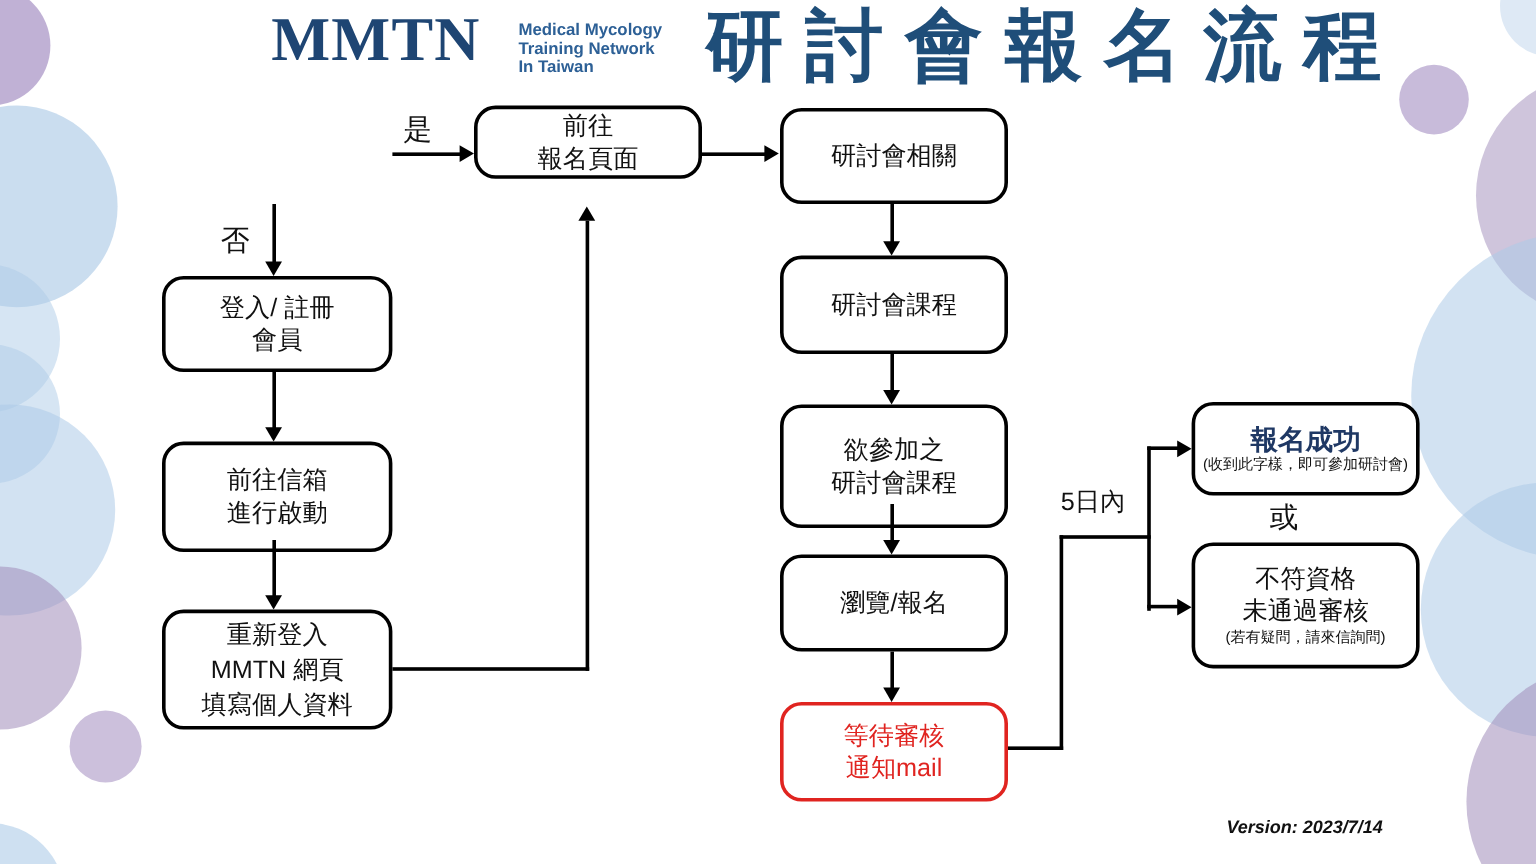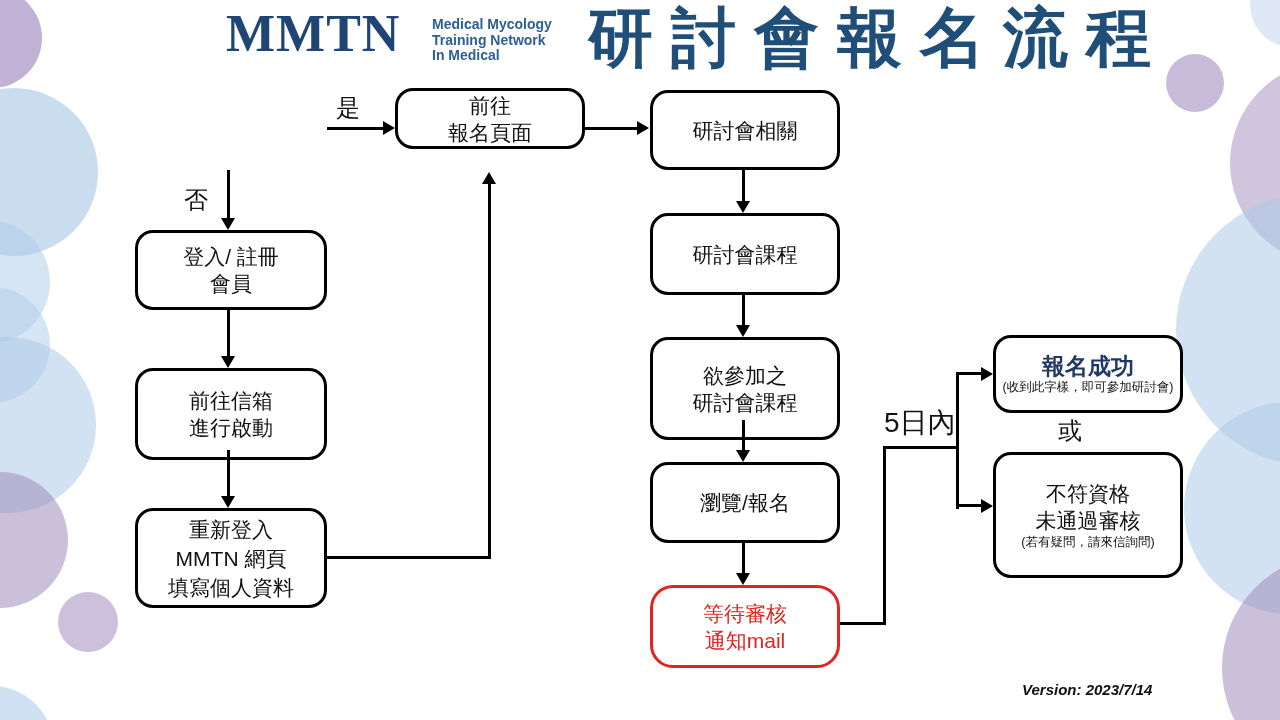--- a/index.html
+++ b/index.html
@@ -18,32 +18,32 @@
   .logo-sub  { position:absolute; left:432px; top:17px; font-size:14px; line-height:15.5px;
                font-weight:bold; color:#2D6096; }
   .slide-title { position:absolute; left:588px; top:2px; font-size:65px; line-height:72px;
                  font-weight:bold; color:#1F4E79; letter-spacing:18px; white-space:nowrap; }
 
   
   .node { position:absolute; background:#fff; border:3px solid #000; border-radius:18px;
           display:flex; flex-direction:column; align-items:center; justify-content:center;
           text-align:center; color:#111; }
   .nl   { font-size:21px; line-height:27px; }
-  .node-red { border-color:#E02420; color:#E02420;border-radius:23px; }
+  .node-red { border-color:#E02420; color:#E02420; }
   .k-title { font-size:23px; line-height:26px; font-weight:bold; color:#1F3864; }
   .k-note  { font-size:12.5px; line-height:17px; color:#111; white-space:nowrap; }
 
   
   .ln { position:absolute; background:#000; }
   .ah { position:absolute; width:0; height:0; }
   .ah-r { border-top:7px solid transparent; border-bottom:7px solid transparent; border-left:12px solid #000; }
   .ah-d { border-left:7px solid transparent; border-right:7px solid transparent; border-top:12px solid #000; }
   .ah-u { border-left:7px solid transparent; border-right:7px solid transparent; border-bottom:12px solid #000; }
 
-  .edge-label { position:absolute; font-size:28px; color:#111; }
+  .edge-label { position:absolute; font-size:21px; color:#111; }
   .version { position:absolute; left:1022px; top:681px; font-size:15px; font-style:italic;
              font-weight:bold; color:#111; }
 </style>
 </head>
 <body>
 
 <div class="slide">
 
   <div class="deco" style="left:-58px;top:-12px;width:100px;height:100px;background:rgba(176,158,202,0.8);"></div>
   <div class="deco" style="left:-70px;top:88px;width:168px;height:168px;background:rgba(173,203,231,0.65);"></div>
@@ -59,21 +59,21 @@
   <div class="deco" style="left:1176px;top:194px;width:272px;height:272px;background:rgba(173,203,231,0.55);"></div>
   <div class="deco" style="left:1184px;top:402px;width:212px;height:212px;background:rgba(173,203,231,0.55);"></div>
   <div class="deco" style="left:1222px;top:554px;width:228px;height:228px;background:rgba(160,140,185,0.55);"></div>
 
   <div class="content">
 
     <div class="logo-mmtn">MMTN</div>
     <div class="logo-sub">
       <div>Medical Mycology</div>
       <div>Training Network</div>
-      <div>In Medical</div>
+      <div>In Taiwan</div>
     </div>
     <div class="slide-title">研討會報名流程</div>
 
     <div class="node" style="left:135px;top:230px;width:192px;height:80px">
       <div class="nl">登入/ 註冊</div>
       <div class="nl">會員</div>
     </div>
     <div class="node" style="left:135px;top:368px;width:192px;height:92px">
       <div class="nl">前往信箱</div>
       <div class="nl">進行啟動</div>
@@ -104,21 +104,21 @@
     </div>
     <div class="node node-red" style="left:650px;top:585px;width:190px;height:83px">
       <div class="nl">等待審核</div>
       <div class="nl">通知mail</div>
     </div>
 
     <div class="node" style="left:993px;top:335px;width:190px;height:78px">
       <div class="k-title">報名成功</div>
       <div class="k-note">(收到此字樣，即可參加研討會)</div>
     </div>
-    <div class="node" style="left:993px;top:452px;width:190px;height:126px">
+    <div class="node" style="left:993px;top:452px;width:190px;height:105px">
       <div class="nl">不符資格</div>
       <div class="nl">未通過審核</div>
       <div class="k-note">(若有疑問，請來信詢問)</div>
     </div>
 
     <div class="ln" style="left:327px;top:127px;width:57px;height:3px"></div>
     <div class="ah ah-r" style="left:383px;top:121px"></div>
     <div class="edge-label" style="left:336px;top:92px;font-size:24px">是</div>
 
     <div class="ln" style="left:227px;top:170px;width:3px;height:49px"></div>

